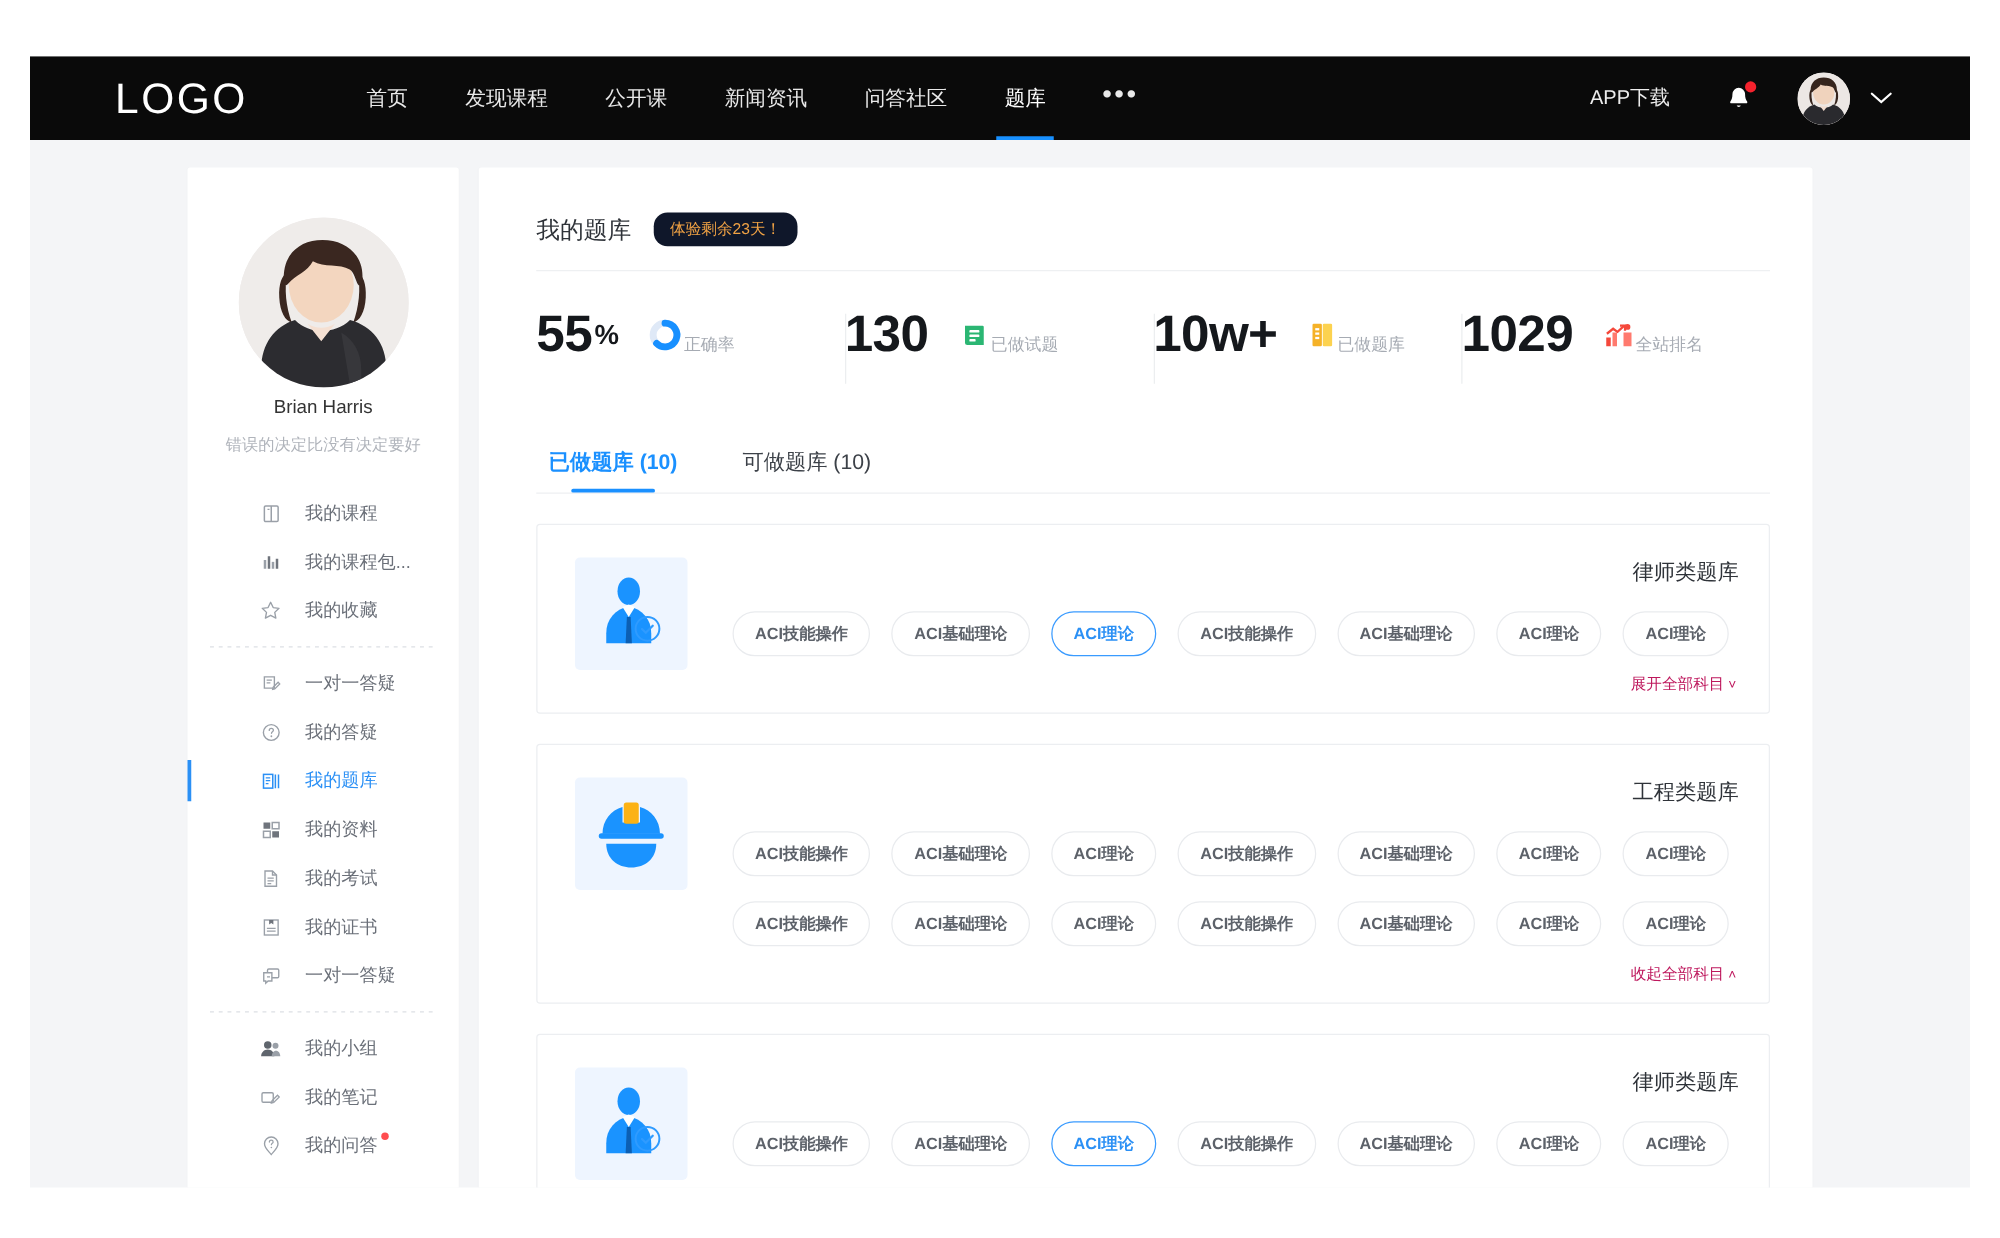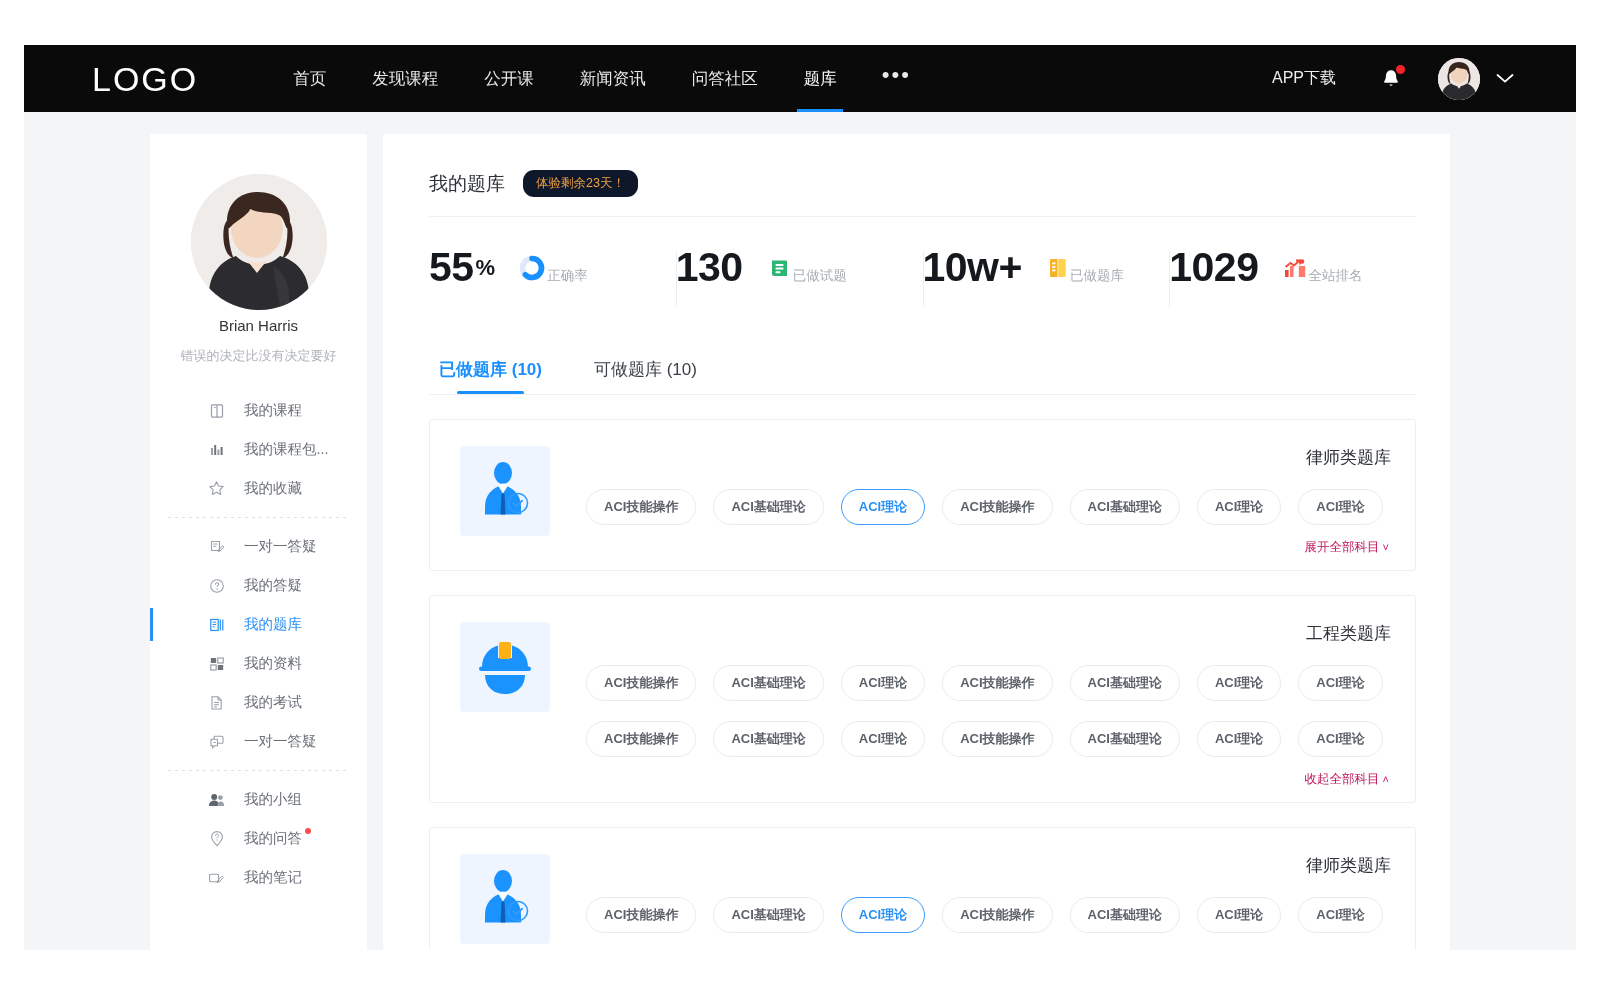--- a/index.html
+++ b/index.html
@@ -304,20 +304,30 @@
           <span class="menu-icn">
             <svg width="16" height="16" viewBox="0 0 16 16">
                 <path d="M3 1.8h6l3.2 3.2v9H3z" stroke="#9aa0a8" fill="none" stroke-width="1.1"></path>
                 <path d="M9 1.8V5h3.2" stroke="#9aa0a8" fill="none" stroke-width="1.1"></path>
                 <path d="M5 7.5h5M5 9.7h5M5 11.8h3" stroke="#9aa0a8" stroke-width="1"></path>
               </svg>
           </span>
           <span class="mlabel">我的考试</span>
         </div>
 
+        <div class="menu-item">
+          <span class="menu-icn">
+            <svg width="16" height="16" viewBox="0 0 16 16">
+                <rect x="2.5" y="2" width="11" height="12" stroke="#9aa0a8" fill="none" stroke-width="1.1"></rect>
+                <path d="M6.3 2h3.4v3.6L8 4.3 6.3 5.6z" fill="#6f747c"></path>
+                <path d="M4.5 8.6h7M4.5 10.8h7" stroke="#9aa0a8" stroke-width="1"></path>
+              </svg>
+          </span>
+          <span class="mlabel">我的证书</span>
+        </div>
 
         <div class="menu-item">
           <span class="menu-icn">
             <svg width="16" height="16" viewBox="0 0 16 16">
                 <rect x="5" y="2.2" width="9" height="7" rx="1" stroke="#9aa0a8" fill="none" stroke-width="1.1"></rect>
                 <path d="M2 5.2h6.5v6.6H5.5L3.6 13.6v-1.8H2z" stroke="#9aa0a8" fill="#fff" stroke-width="1.1"></path>
                 <path d="M4.6 8.4h2.4" stroke="#9aa0a8" stroke-width="1"></path>
               </svg>
           </span>
           <span class="mlabel">一对一答疑</span>
@@ -332,37 +342,37 @@
                 <path d="M.9 14c0-3.1 2.4-5.4 5.3-5.4S11.5 10.9 11.5 14z" fill="#5f656d"></path>
                 <circle cx="12.4" cy="5.6" r="2.4" fill="#9aa0a8"></circle>
                 <path d="M9.4 14c0-2.6 1.4-4.5 3.4-4.5S16.2 11.4 16.2 14z" fill="#9aa0a8"></path>
               </svg>
           </span>
           <span class="mlabel">我的小组</span>
         </div>
 
         <div class="menu-item">
           <span class="menu-icn">
+            <svg width="17" height="14" viewBox="0 0 17 14">
+                <rect x="1.6" y="3.2" width="9" height="7.6" rx="1" stroke="#9aa0a8" fill="none" stroke-width="1.1"></rect>
+                <path d="M9.6 9.6l4.4-4.4 1.4 1.4-4.4 4.4-1.9.5z" stroke="#9aa0a8" fill="none" stroke-width="1"></path>
+              </svg>
+          </span>
+          <span class="mlabel">我的笔记</span>
+        </div>
+
+        <div class="menu-item">
+          <span class="menu-icn">
             <svg width="16" height="17" viewBox="0 0 16 17">
                 <path d="M8 1.6c3 0 5.4 2.4 5.4 5.4 0 3.4-3.6 6.4-5.4 8.6C6.2 13.4 2.6 10.4 2.6 7c0-3 2.4-5.4 5.4-5.4z" stroke="#9aa0a8" fill="none" stroke-width="1.1"></path>
                 <path d="M6.5 5.6c0-.9.7-1.5 1.5-1.5s1.5.6 1.5 1.4c0 1.1-1.4 1.1-1.4 2.2" stroke="#9aa0a8" fill="none" stroke-width="1" stroke-linecap="round"></path>
                 <circle cx="8.1" cy="10" r=".65" fill="#9aa0a8"></circle>
               </svg>
           </span>
           <span class="mlabel">我的问答<span class="reddot"></span></span>
-        </div>
-
-        <div class="menu-item">
-          <span class="menu-icn">
-            <svg width="17" height="14" viewBox="0 0 17 14">
-                <rect x="1.6" y="3.2" width="9" height="7.6" rx="1" stroke="#9aa0a8" fill="none" stroke-width="1.1"></rect>
-                <path d="M9.6 9.6l4.4-4.4 1.4 1.4-4.4 4.4-1.9.5z" stroke="#9aa0a8" fill="none" stroke-width="1"></path>
-              </svg>
-          </span>
-          <span class="mlabel">我的笔记</span>
         </div>
 
       </div>
     </div>
 
     <div class="main">
 
       <div class="main-head">
         <div class="main-title">我的题库</div>
         <div class="trial-badge">体验剩余23天！</div>

